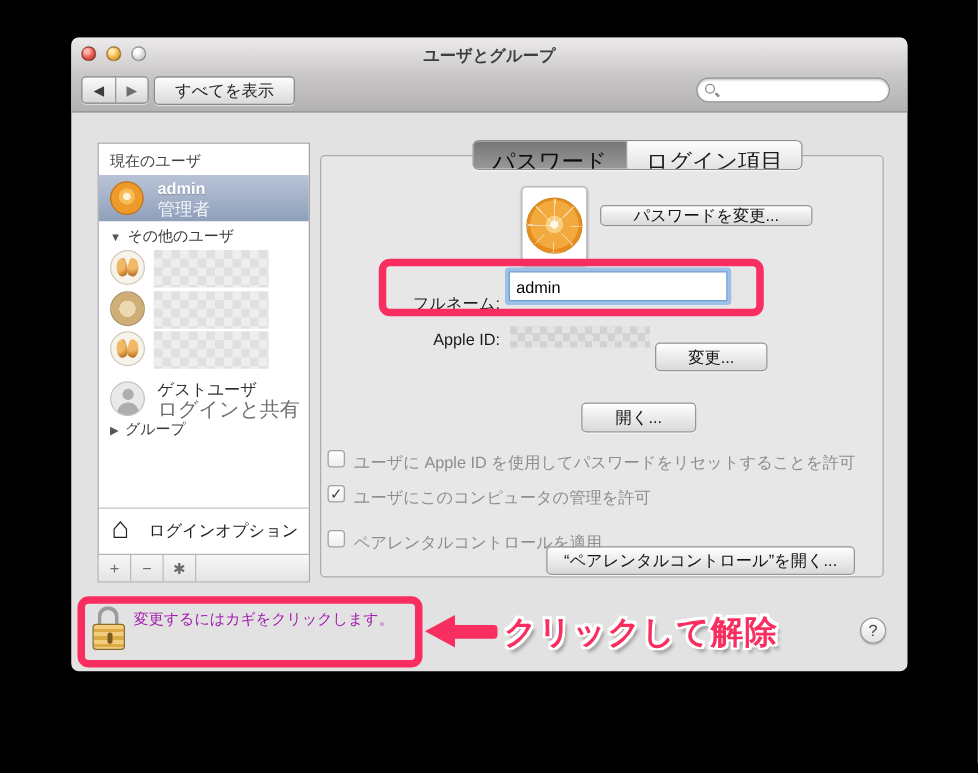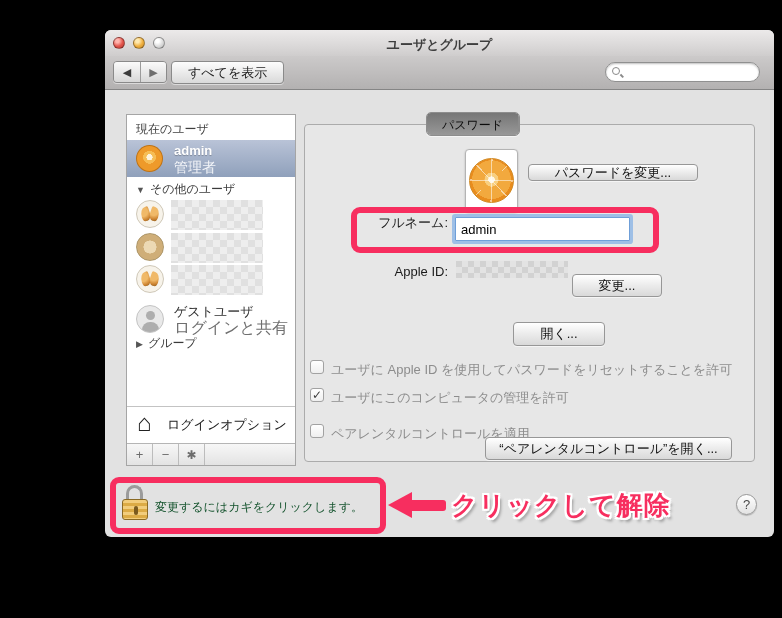--- a/index.html
+++ b/index.html
@@ -2,21 +2,20 @@
 <html><head>
 <meta charset="utf-8">
 <style>
   * { margin:0; padding:0; box-sizing:border-box; }
   html,body { width:782px; height:618px; background:#000; font-family:"Liberation Sans","DejaVu Sans",sans-serif; overflow:hidden; }
 
   .window {
     position:absolute; left:57px; top:30px; width:669px; height:507px;
     border-radius:6px; background:#e2e2e2; overflow:hidden;
     box-shadow:0 14px 34px rgba(0,0,0,.75), 0 0 0 1px rgba(0,0,0,.45);
-    margin-left:48px;
   }
 
   
   .titlebar {
     position:absolute; left:0; top:0; width:100%; height:26px;
     background:linear-gradient(#eceaea,#cfcdcd);
   }
   .title { position:absolute; width:100%; text-align:center; top:6px; font-size:13px; font-weight:bold; color:#3e3e3e; }
   .lights { position:absolute; left:8px; top:7px; display:flex; gap:8px; }
   .light { width:12px; height:12px; border-radius:50%; border:1px solid rgba(0,0,0,.35); }
@@ -76,21 +75,21 @@
   .login-options { position:absolute; left:0; top:292px; width:100%; height:37px; }
   .home-icon { position:absolute; left:10px; top:2px; font-size:24px; color:#222; }
   .login-label { position:absolute; left:40px; top:9px; font-size:13px; color:#1c1c1c; }
   .side-btnbar { position:absolute; left:0; bottom:0; width:100%; height:22px; border-top:1px solid #b5b5b5; background:linear-gradient(#f7f7f7,#e3e3e3); display:flex; }
   .sbtn { width:26px; height:100%; border-right:1px solid #bcbcbc; display:flex; align-items:center; justify-content:center; font-size:13px; color:#6c6c6c; }
   .sbtn.gear { font-size:12px; }
 
   
   .pane { position:absolute; left:199px; top:94px; width:451px; height:338px; background:#e7e7e7; border:1px solid #ababab; border-radius:4px; }
   .tabs { position:absolute; left:321px; top:82px; display:flex; height:24px; border:1px solid #8d8d8d; border-radius:5px; overflow:hidden; background:#fff; box-shadow:0 1px 0 rgba(255,255,255,.6); }
-  .tab { padding:4px 15px 12px; font-size:12px; color:#1d1d1d; background:linear-gradient(#fdfdfd,#e3e3e3); }
+  .tab { padding:4px 15px 12px; font-size:18px; color:#1d1d1d; background:linear-gradient(#fdfdfd,#e3e3e3); }
   .tab.selected { background:linear-gradient(#767676,#989898); border-right:1px solid #8d8d8d; color:#0c0c0c; }
 
   .avatar-well { position:absolute; left:360px; top:119px; width:53px; height:63px; background:#fff; border:1px solid #b4b4b4; border-radius:4px; box-shadow:0 1px 2px rgba(0,0,0,.25); }
   .orange-big { position:absolute; left:3px; top:8px; width:45px; height:45px; border-radius:50%; border:1px solid #d08a25;
     background:
       repeating-conic-gradient(rgba(255,255,255,.55) 0deg 3deg, rgba(255,255,255,0) 3deg 45deg),
       radial-gradient(circle at 50% 48%, #fff7e6 0 10%, #f8cf80 11% 22%, #f2a93e 23% 62%, #e98c1d 63% 84%, #f7c767 85% 91%, #e8941f 92% 100%);
   }
 
   .aquabtn { position:absolute; display:flex; align-items:center; justify-content:center; font-size:13px; color:#111;
@@ -107,21 +106,21 @@
 
   .checkbox { position:absolute; width:14px; height:14px; background:linear-gradient(#fff,#efefef); border:1px solid #a2a2a2; border-radius:3px; font-size:12px; font-weight:bold; color:#3c3c3c; display:flex; align-items:center; justify-content:center; }
   .cb-label { position:absolute; font-size:13px; color:#8d8d8d; }
 
   
   .lock { position:absolute; left:17px; top:455px; width:26px; height:38px; }
   .shackle { position:absolute; left:4px; top:0; width:17px; height:16px; border:3px solid #9b9b9b; border-bottom:none; border-radius:9px 9px 0 0; }
   .lockbody { position:absolute; left:0; top:14px; width:26px; height:21px; border:1px solid #8a6a25; border-radius:3px;
     background:repeating-linear-gradient(180deg, #f2cd7c 0 3px, #dcab45 3px 6px); }
   .lockbody::after { content:""; position:absolute; left:11px; top:6px; width:4px; height:9px; background:#7a5a1e; border-radius:2px; }
-  .lock-text { position:absolute; left:50px; top:469px; font-size:12px; color:#14532d; }
+  .lock-text { position:absolute; left:50px; top:457px; font-size:12px; color:#a21caf; }
 
   .hilite { position:absolute; border:6px solid #f72e5f; border-radius:9px; }
   .hl-fullname { left:246px; top:177px; width:308px; height:46px; }
   .hl-lock { left:5px; top:447px; width:276px; height:57px; }
 
   .arrow { position:absolute; left:283px; top:462px; width:58px; height:27px; }
   .arrow-head { position:absolute; left:0; top:0; width:0; height:0; border-top:13px solid transparent; border-bottom:13px solid transparent; border-right:24px solid #f72e5f; }
   .arrow-bar { position:absolute; left:22px; top:8px; width:36px; height:11px; background:#f72e5f; border-radius:0 3px 3px 0; }
 
   .anno-text { position:absolute; left:346px; top:458px; font-size:26px; font-weight:bold; color:#f72e5f; letter-spacing:1px; white-space:nowrap;
@@ -197,28 +196,29 @@
     <div class="side-btnbar">
       <div class="sbtn">+</div>
       <div class="sbtn">−</div>
       <div class="sbtn gear">✱</div>
     </div>
   </div>
 
   <div class="pane"></div>
   <div class="tabs">
     <div class="tab selected">パスワード</div>
+    <div class="tab">ログイン項目</div>
   </div>
 
   <div class="avatar-well">
     <div class="orange-big"></div>
   </div>
   <div class="aquabtn" style="left:423px; top:134px; width:170px; height:17px;">パスワードを変更...</div>
 
-  <div class="field-label" style="left:243px; top:184px; width:100px;">フルネーム:</div>
+  <div class="field-label" style="left:243px; top:204px; width:100px;">フルネーム:</div>
   <input class="fullname-input" value="admin" style="">
 
   <div class="field-label" style="left:243px; top:234px; width:100px;">Apple ID:</div>
   <div class="pixel-block" style="left:351px; top:231px; width:112px; height:17px;"></div>
   <div class="aquabtn" style="left:467px; top:244px; width:90px; height:23px;">変更...</div>
 
   <div class="aquabtn" style="left:408px; top:292px; width:92px; height:24px;">開く...</div>
 
   <div class="checkbox" style="left:205px; top:330px;"></div>
   <div class="cb-label" style="left:226px; top:331px;">ユーザに Apple ID を使用してパスワードをリセットすることを許可</div>

